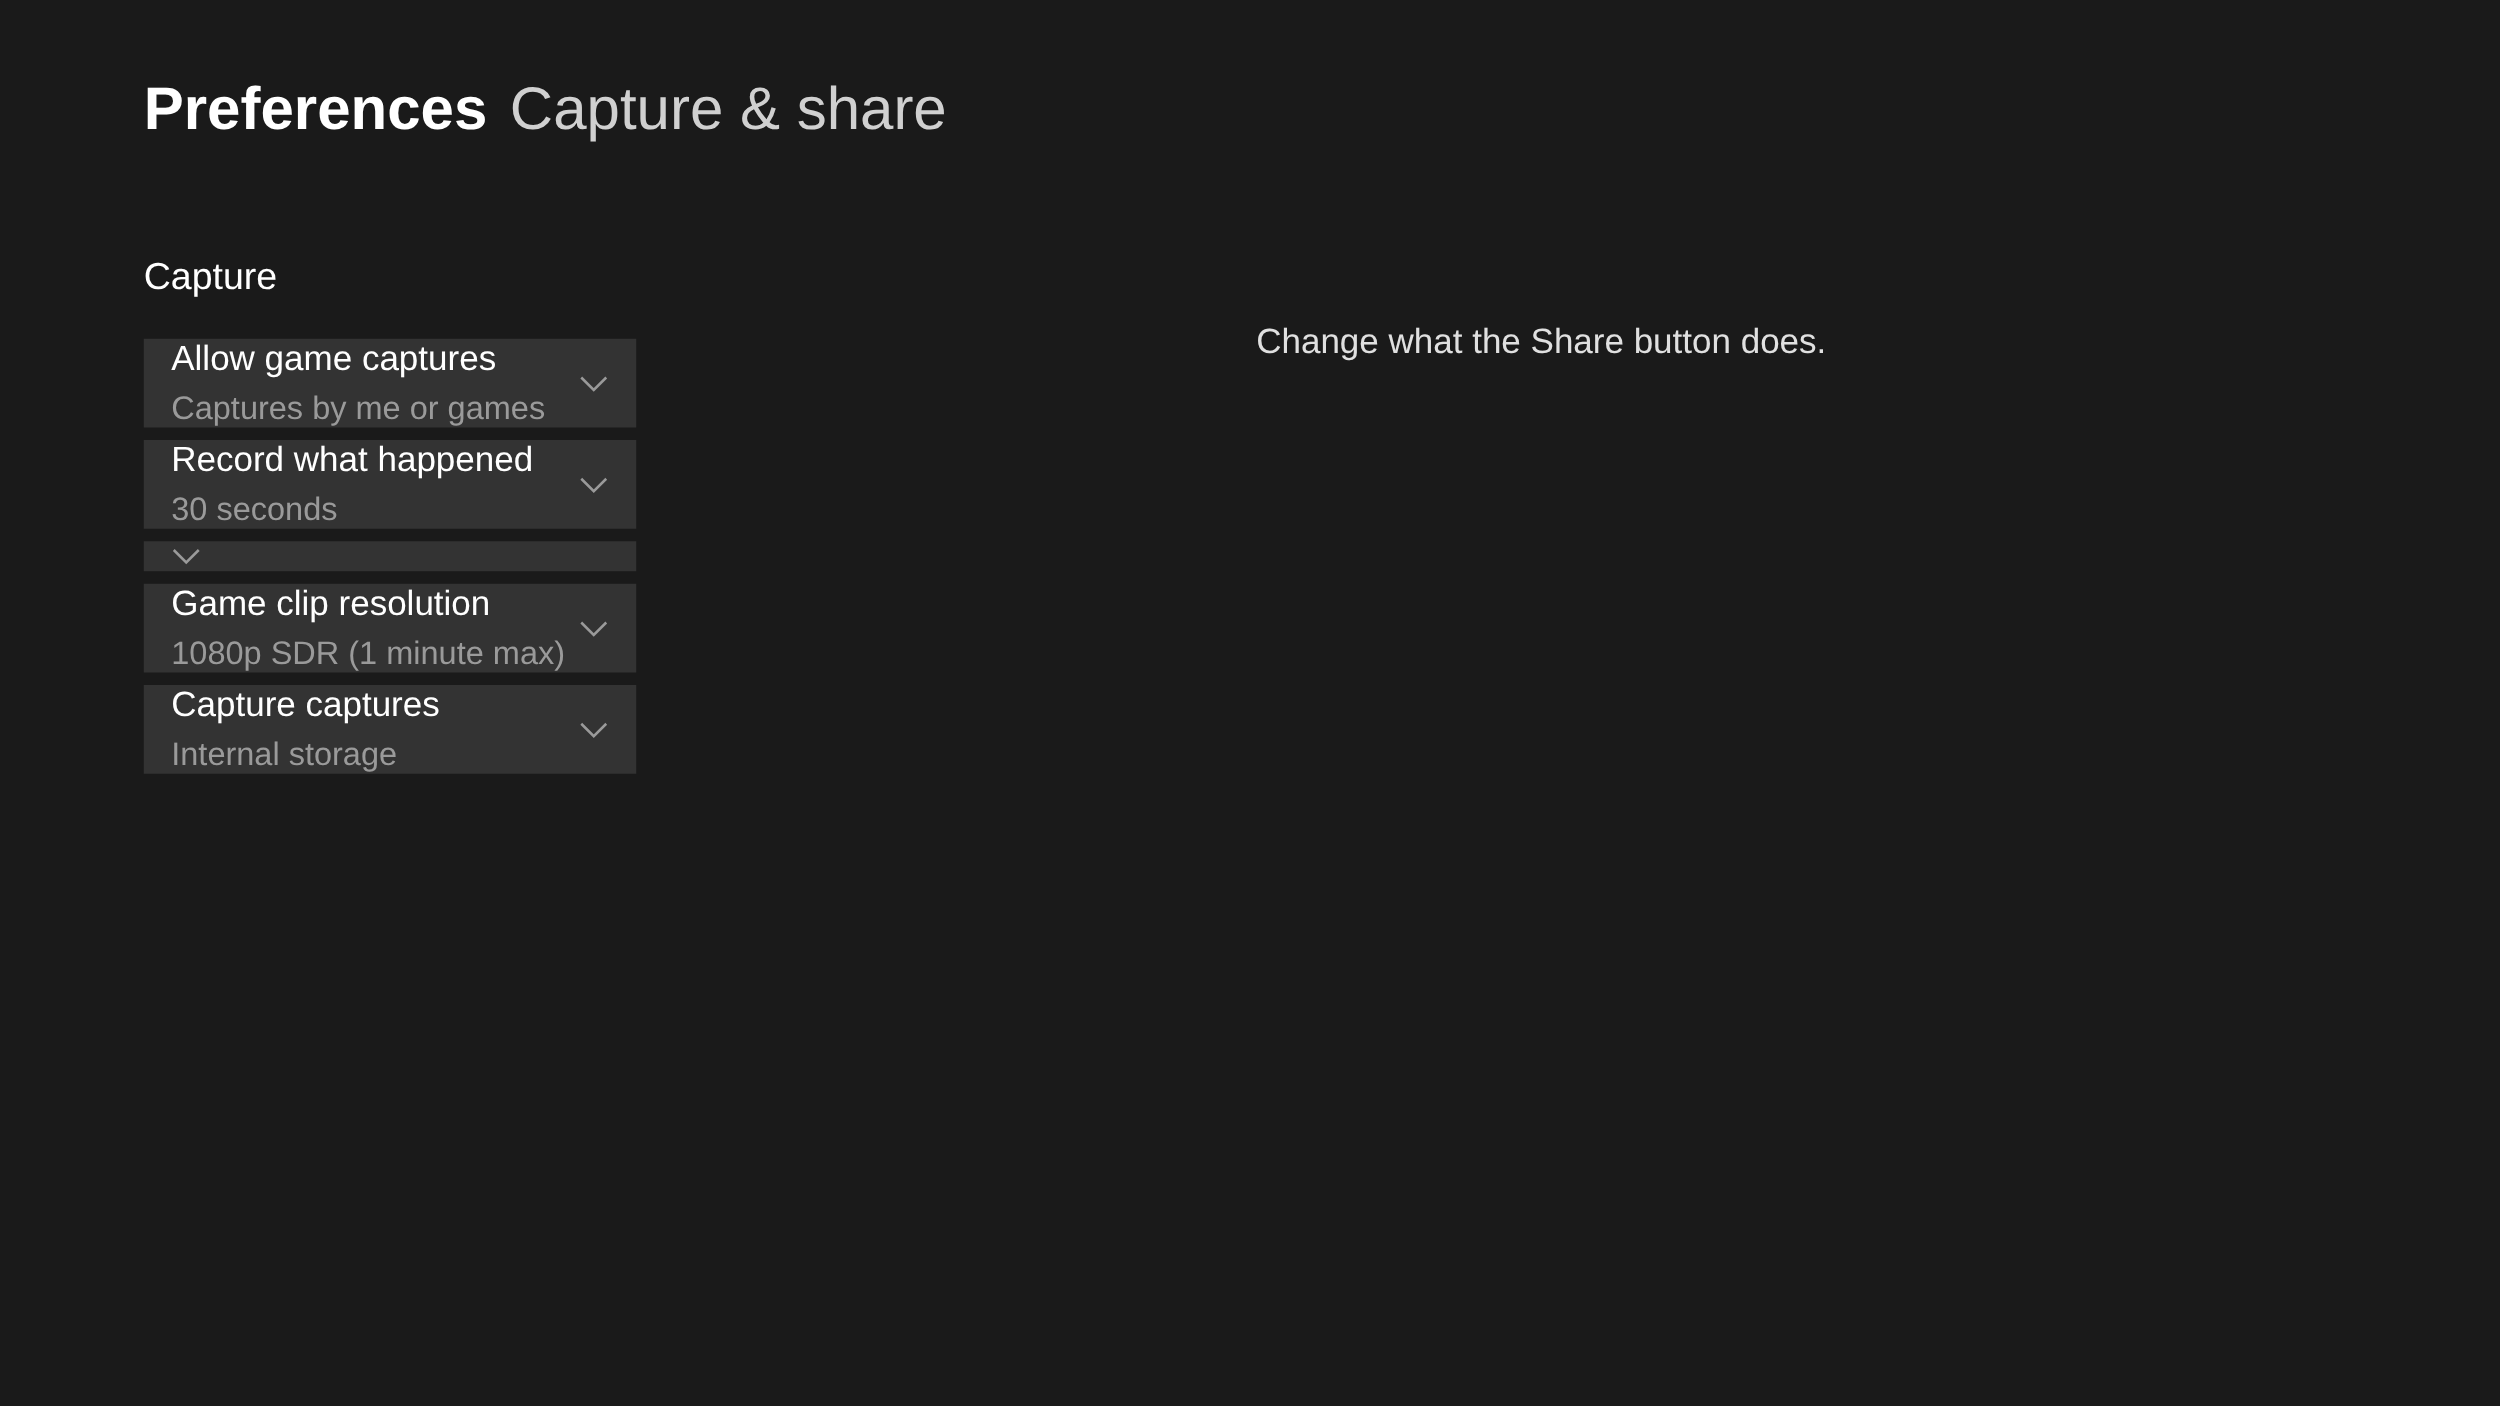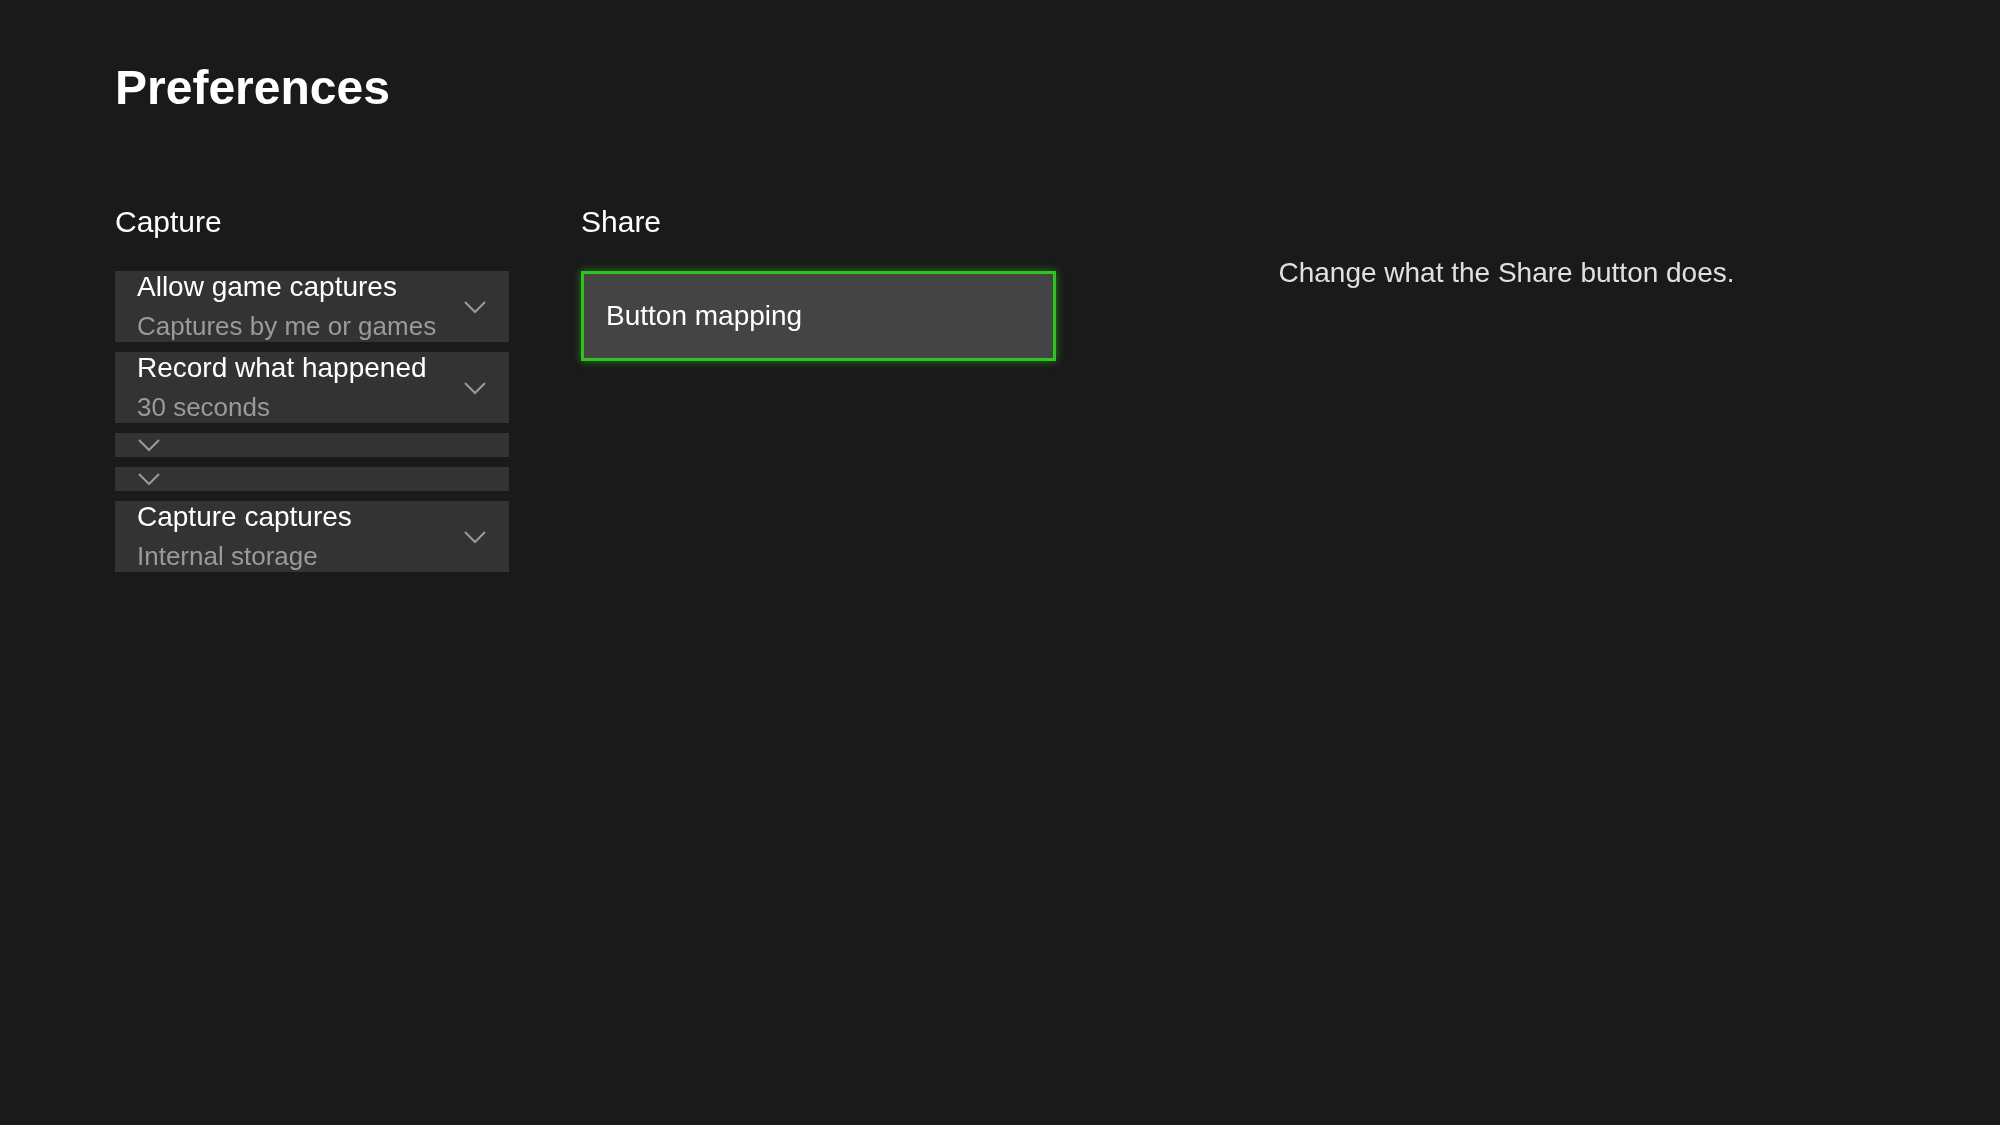--- a/index.html
+++ b/index.html
@@ -126,20 +126,21 @@
       font-weight: 400;
       color: #e0e0e0;
     }
   </style>
 </head>
 <body>
 
 <div class="container">
   <div class="header">
     <span class="header-primary">Preferences</span>
+    <span class="header-secondary">Capture &amp; share</span>
   </div>
 
   <div class="columns">
     <div class="column-capture">
       <div class="section-heading">Capture</div>
 
       <div class="dropdown-item">
         <div class="dropdown-content">
           <span class="dropdown-label">Allow game captures</span>
           <span class="dropdown-value">Captures by me or games</span>
@@ -165,45 +166,42 @@
 
       <div class="dropdown-item">
         <span class="chevron">
           <svg viewBox="0 0 24 14" fill="none" stroke="#9a9a9a" stroke-width="2">
             <polyline points="2,2 12,12 22,2"></polyline>
           </svg>
         </span>
       </div>
 
       <div class="dropdown-item">
+        <div class="dropdown-content">
+          <span class="dropdown-label">Game clip resolution</span>
+          <span class="dropdown-value">1080p SDR (1 minute max)</span>
+        </div>
         <span class="chevron">
           <svg viewBox="0 0 24 14" fill="none" stroke="#9a9a9a" stroke-width="2">
             <polyline points="2,2 12,12 22,2"></polyline>
           </svg>
         </span>
       </div>
 
       <div class="dropdown-item">
         <div class="dropdown-content">
           <span class="dropdown-label">Capture captures</span>
           <span class="dropdown-value">Internal storage</span>
         </div>
         <span class="chevron">
           <svg viewBox="0 0 24 14" fill="none" stroke="#9a9a9a" stroke-width="2">
             <polyline points="2,2 12,12 22,2"></polyline>
           </svg>
         </span>
       </div>
     </div>
 
-    <div class="column-share">
-      <div class="section-heading">Share</div>
-
-      <div class="button-item">
-        <span class="button-label">Button mapping</span>
-      </div>
-    </div>
 
     <div class="column-description">
       <div class="description-text">Change what the Share button does.</div>
     </div>
   </div>
 </div>
 
 </body></html>

